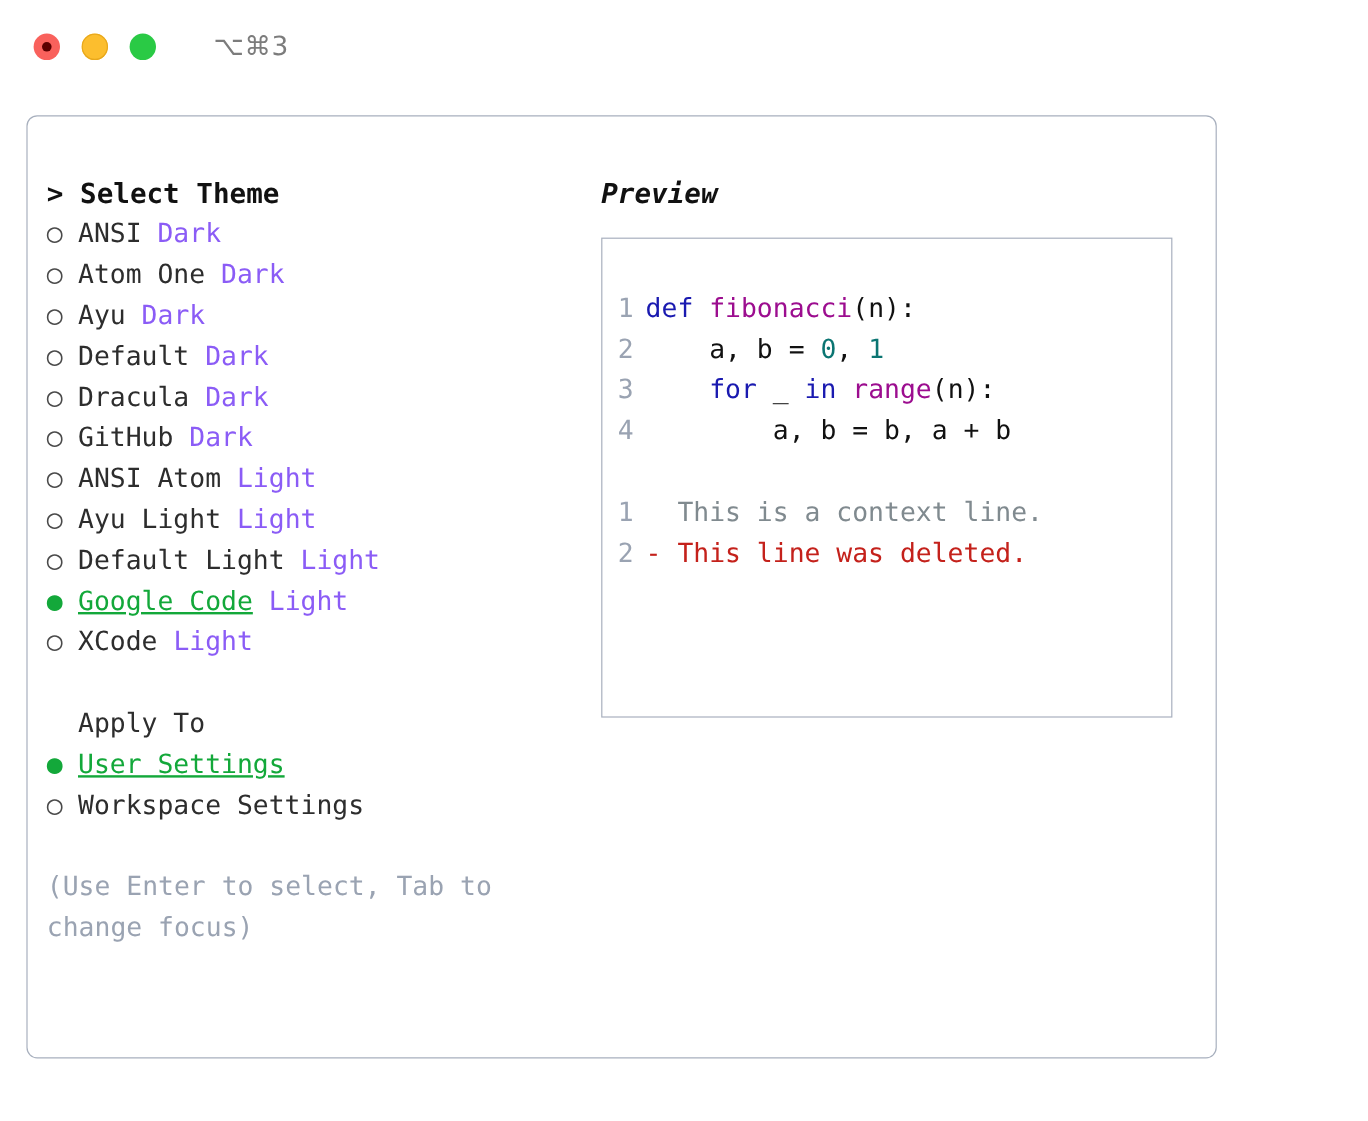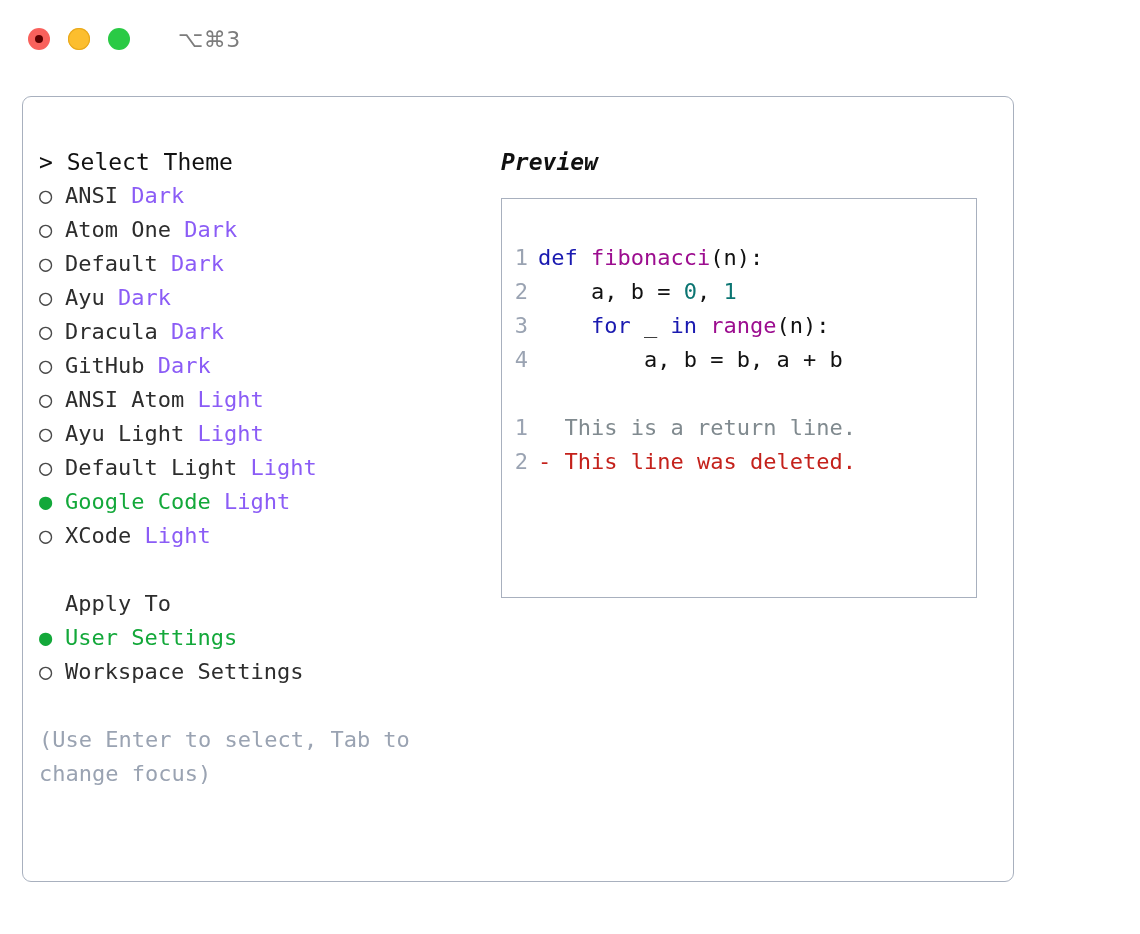--- a/index.html
+++ b/index.html
@@ -91,42 +91,42 @@
 
   
   .left-pane {
     position: absolute;
     left: 16px;
     top: 48px;
     width: 450px;
   }
   .pane-title {
     font-size: 23px;
-    font-weight: normal;
+    font-weight: bold;
     color: #111111;
     line-height: 34px;
     white-space: pre;
     letter-spacing: 0px;
   }
   .opt-row {
     display: block;
     font-size: 22px;
     line-height: 34px;
     color: #2d2d2d;
     white-space: pre;
     letter-spacing: 0px;
   }
   .marker {
     display: inline-block;
     width: 26px;
     color: #4a4a4a;
   }
   .marker.sel { color: #13a83a; }
   .opt-label { color: #2d2d2d; }
-  .opt-row.selected .opt-label { color: #13a83a; }
+  .opt-row.selected .opt-label { color: #13a83a; text-decoration: underline; }
   .opt-cat {
     color: #8b5cf6;
   }
 
   .section-gap { height: 34px; }
   .section-title {
     font-size: 22px;
     line-height: 34px;
     color: #2d2d2d;
     white-space: pre;
@@ -205,22 +205,22 @@
 
   <div class="card">
     <div class="columns">
 
       <div class="left-pane">
         <div class="pane-title">&gt; Select Theme</div>
 
         <div id="theme-options">
             <div class="opt-row"><span class="marker">○</span><span class="opt-label">ANSI</span><span class="opt-cat"> Dark</span></div>
             <div class="opt-row"><span class="marker">○</span><span class="opt-label">Atom One</span><span class="opt-cat"> Dark</span></div>
+            <div class="opt-row"><span class="marker">○</span><span class="opt-label">Ayu</span><span class="opt-cat"> Dark</span></div>
             <div class="opt-row"><span class="marker">○</span><span class="opt-label">Default</span><span class="opt-cat"> Dark</span></div>
-            <div class="opt-row"><span class="marker">○</span><span class="opt-label">Ayu</span><span class="opt-cat"> Dark</span></div>
             <div class="opt-row"><span class="marker">○</span><span class="opt-label">Dracula</span><span class="opt-cat"> Dark</span></div>
             <div class="opt-row"><span class="marker">○</span><span class="opt-label">GitHub</span><span class="opt-cat"> Dark</span></div>
             <div class="opt-row"><span class="marker">○</span><span class="opt-label">ANSI Atom</span><span class="opt-cat"> Light</span></div>
             <div class="opt-row"><span class="marker">○</span><span class="opt-label">Ayu Light</span><span class="opt-cat"> Light</span></div>
             <div class="opt-row"><span class="marker">○</span><span class="opt-label">Default Light</span><span class="opt-cat"> Light</span></div>
             <div class="opt-row selected"><span class="marker sel">●</span><span class="opt-label">Google Code</span><span class="opt-cat"> Light</span></div>
             <div class="opt-row"><span class="marker">○</span><span class="opt-label">XCode</span><span class="opt-cat"> Light</span></div>
           </div>
 
         <div class="section-gap"></div>
@@ -240,21 +240,21 @@
 
         <div class="preview-box">
           <div id="code-lines">
               <div class="code-line"><span class="ln">1</span><span class="kw">def </span><span class="fn">fibonacci</span><span class="pl">(n):</span></div>
               <div class="code-line"><span class="ln">2</span><span class="pl">    a, b = </span><span class="num">0</span><span class="pl">, </span><span class="num">1</span></div>
               <div class="code-line"><span class="ln">3</span><span class="pl">    </span><span class="kw">for</span><span class="pl"> _ </span><span class="kw">in</span><span class="pl"> </span><span class="fn">range</span><span class="pl">(n):</span></div>
               <div class="code-line"><span class="ln">4</span><span class="pl">        a, b = b, a + b</span></div>
             </div>
           <div class="diff-gap"></div>
           <div id="diff-lines">
-              <div class="code-line"><span class="ln">1</span><span class="diff-ctx">  This is a return line.</span></div>
+              <div class="code-line"><span class="ln">1</span><span class="diff-ctx">  This is a context line.</span></div>
               <div class="code-line"><span class="ln">2</span><span class="diff-del">- This line was deleted.</span></div>
             </div>
         </div>
       </div>
 
     </div>
   </div>
 </div>
 
 </body></html>

